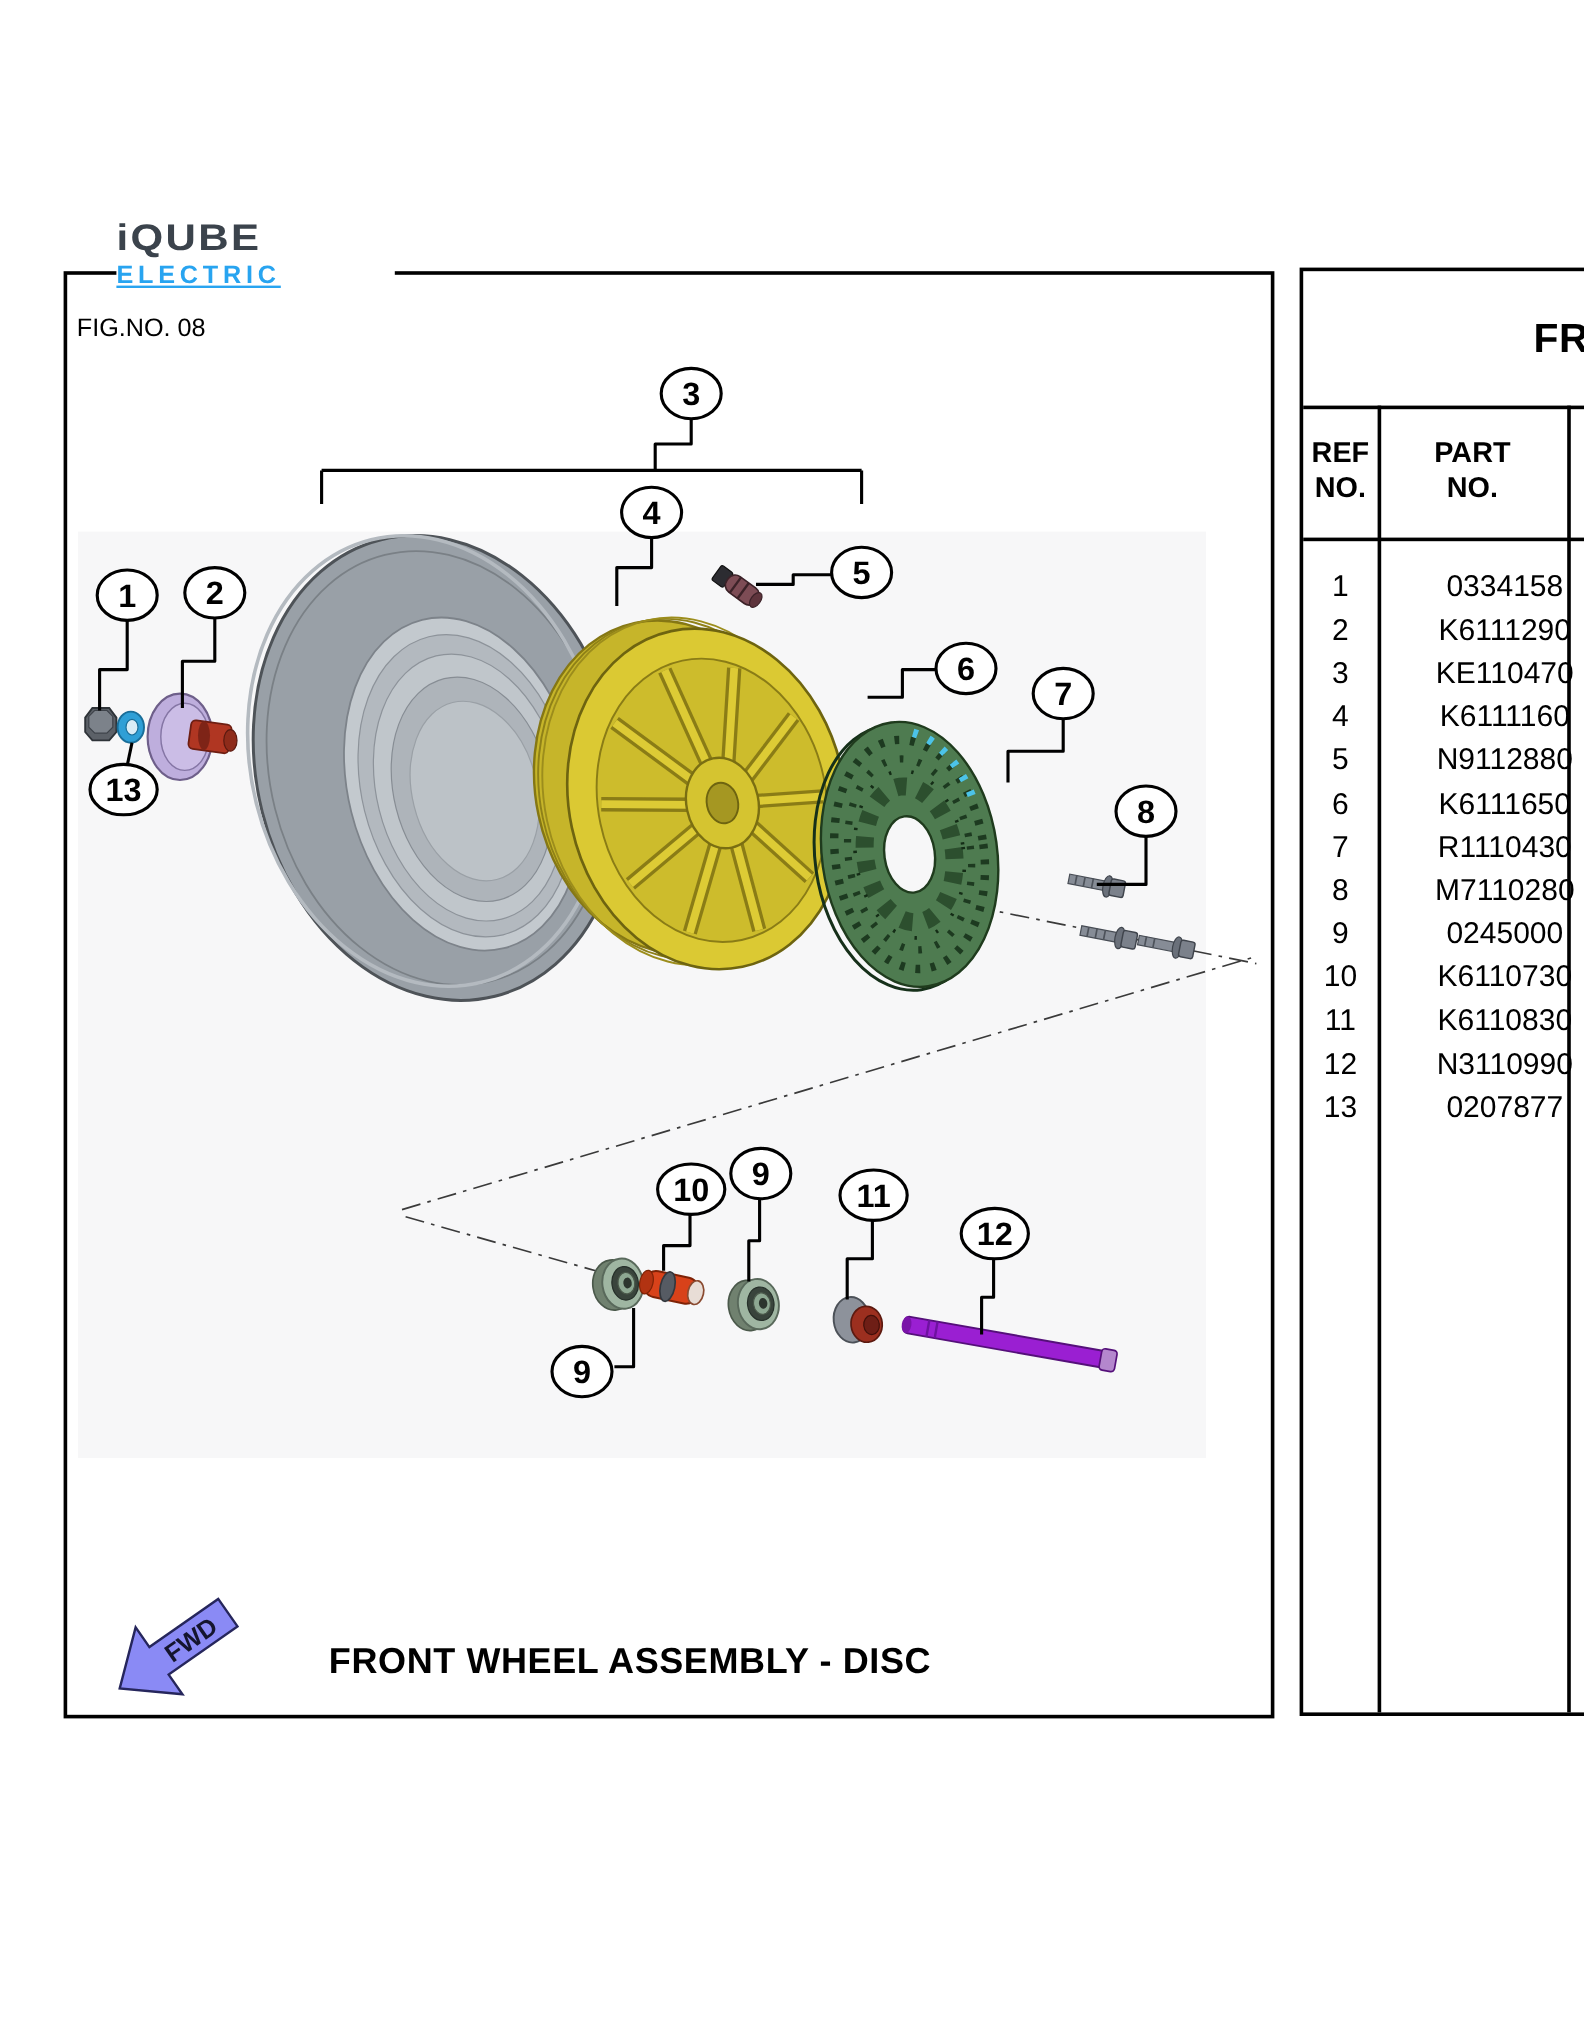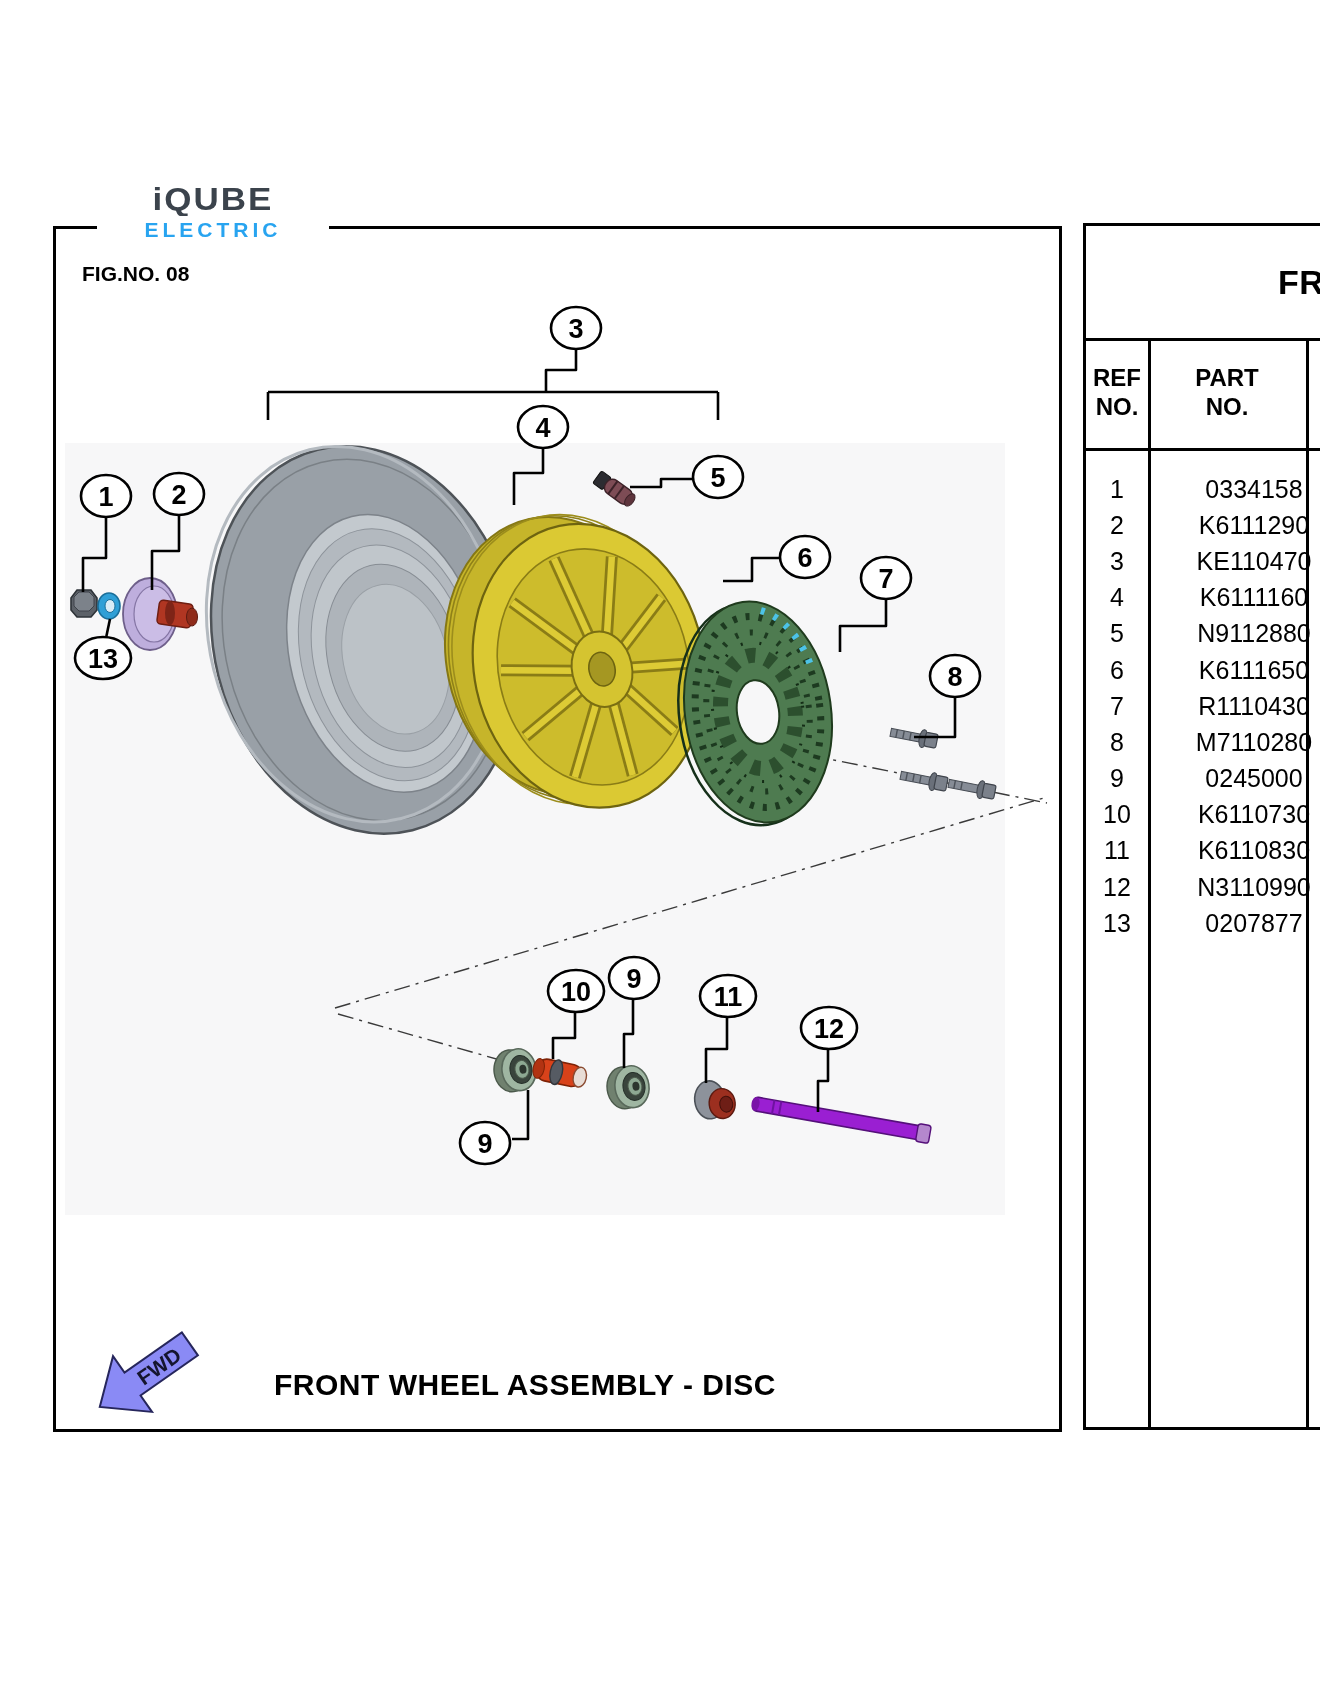--- a/index.html
+++ b/index.html
@@ -7,32 +7,32 @@
     width:1320px;height:1700px;position:relative;overflow:hidden;
     background:#ffffff;font-family:"Liberation Sans",sans-serif;color:#000;
   }
   
   .sheet{
     position:absolute;left:53px;top:226px;width:1003px;height:1200px;
     border:3.5px solid #000;background:#fff;
   }
   .logo-box{
     position:absolute;left:97px;top:181px;width:232px;height:76px;
-    background:#fff;z-index:5;text-align:center;line-height:1;
+    background:#fff;z-index:5;line-height:1;
   }
   .logo-top{
     font-weight:800;font-size:35px;letter-spacing:2px;color:#3b434c;
     transform:scaleY(.88);display:block;
   }
   .logo-bottom{
     font-weight:800;font-size:21px;letter-spacing:4px;color:#28a4f0;
-    display:block;margin-top:3px;
+    display:block;margin-top:3px;text-decoration:underline;
   }
   .fig-no{
-    position:absolute;left:82px;top:262px;font-size:21px;font-weight:bold;z-index:6;
+    position:absolute;left:64px;top:262px;font-size:21px;font-weight:normal;z-index:6;
   }
   .caption{
     position:absolute;left:225px;top:1368px;width:600px;text-align:center;
     font-size:30px;font-weight:bold;z-index:6;letter-spacing:.5px;
   }
   .diagram-svg{position:absolute;left:53px;top:280px;z-index:2;}
   .fwd-svg{position:absolute;left:78px;top:1300px;z-index:4;}
   
   .ptable{
     position:absolute;left:1083px;top:223px;width:957px;height:1207px;

